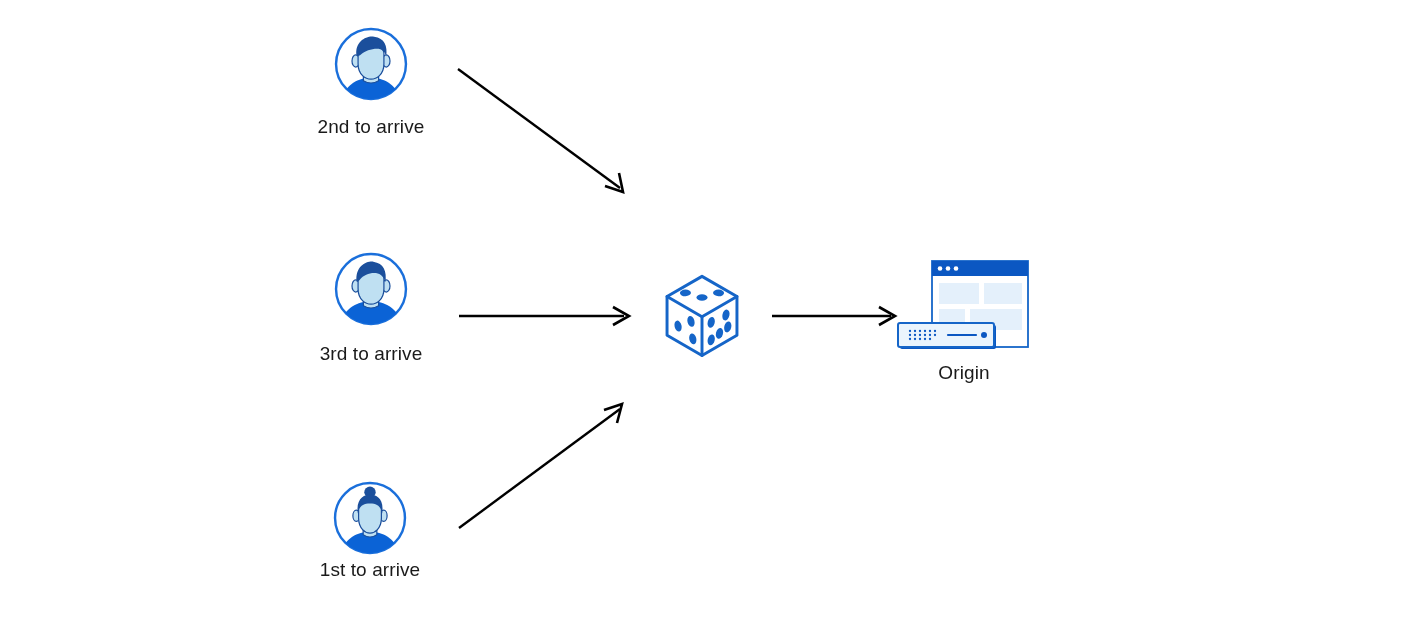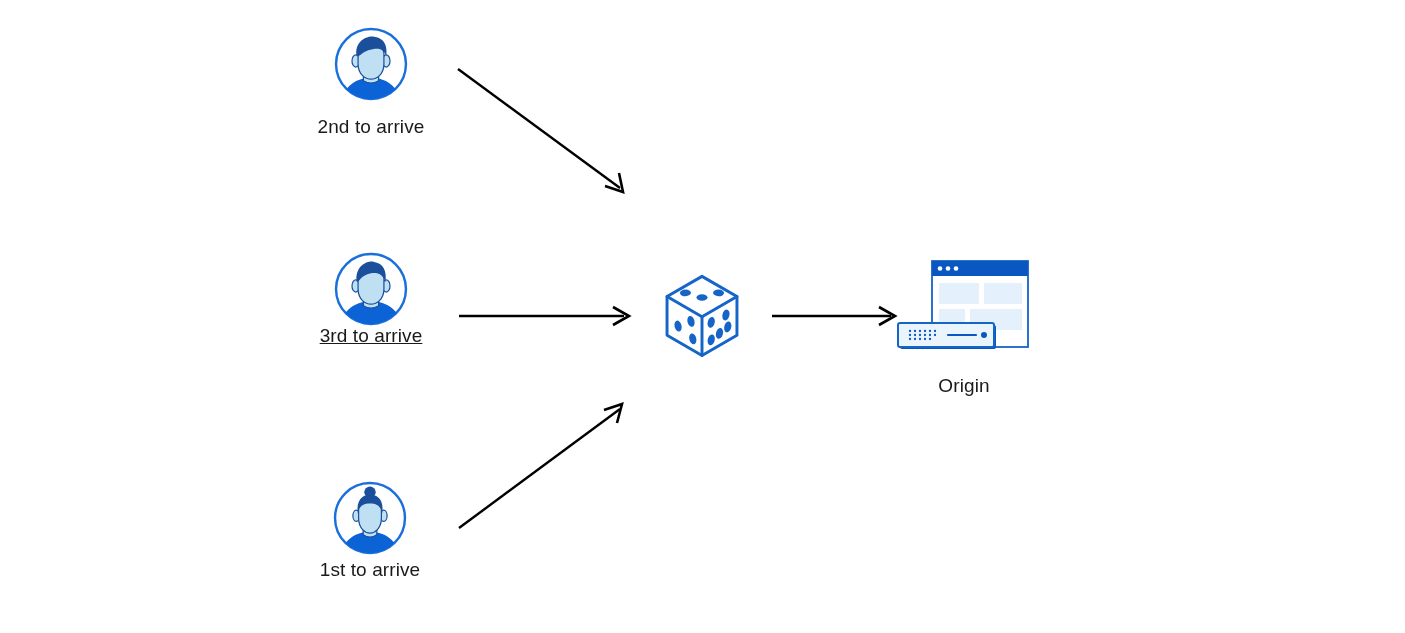--- a/index.html
+++ b/index.html
@@ -119,21 +119,21 @@
       <circle cx="50" cy="50" r="46" fill="#ffffff" stroke="#1a6fdb" stroke-width="3.2"></circle>
       <g clip-path="url(#clip-a2)">
         <path d="M8 102 C12 76, 31 66, 50 66 C69 66, 88 76, 92 102 Z" fill="#0b63d6"></path>
         <path d="M40 56 L40 72 Q50 78 60 72 L60 56 Z" fill="#bfe0f2" stroke="#1b4f9c" stroke-width="1.6"></path>
         <ellipse cx="30" cy="46" rx="5" ry="8" fill="#bfe0f2" stroke="#1b4f9c" stroke-width="1.6"></ellipse>
         <ellipse cx="70" cy="46" rx="5" ry="8" fill="#bfe0f2" stroke="#1b4f9c" stroke-width="1.6"></ellipse>
         <path d="M33 36 C33 22, 67 22, 67 36 L67 50 C67 64, 57 70, 50 70 C43 70, 33 64, 33 50 Z" fill="#bfe0f2" stroke="#1b4f9c" stroke-width="1.6"></path>
         <path d="M31 40 C29 20, 44 13, 53 14 C67 16, 71 27, 69 41 C66 32, 61 29, 54 29 C47 29, 40 32, 35 38 C33 40, 32 41, 31 40 Z" fill="#1b4f9c"></path>
       </g>
     </svg>
-    <div class="node-label" style="left:-82px; top:74px;text-decoration:underline;">3rd to arrive</div>
+    <div class="node-label" style="left:-82px; top:92px;">3rd to arrive</div>
   </div>
 
   <div class="node" style="left:332px; top:480px;">
     <svg class="avatar" viewBox="0 0 100 100" xmlns="http://www.w3.org/2000/svg" style="left:0;top:0;">
       <defs>
         <clipPath id="clip-a3">
             <circle cx="50" cy="50" r="46"></circle>
           </clipPath>
       </defs>
       <circle cx="50" cy="50" r="46" fill="#ffffff" stroke="#1a6fdb" stroke-width="3.2"></circle>
@@ -219,16 +219,16 @@
           <circle cx="16" cy="84" r="1.15"></circle>
             <circle cx="21" cy="84" r="1.15"></circle>
           <circle cx="26" cy="84" r="1.15"></circle>
             <circle cx="31" cy="84" r="1.15"></circle>
           <circle cx="36" cy="84" r="1.15"></circle>
         </g>
         <line x1="54" y1="80" x2="82" y2="80" stroke="#0b57c2" stroke-width="2.2" stroke-linecap="round"></line>
         <circle cx="90" cy="80" r="3" fill="#0b57c2"></circle>
       </g>
     </svg>
-    <div class="node-label" style="left:-50px; top:120px;text-align:center;">Origin</div>
+    <div class="node-label" style="left:-50px; top:107px;text-align:center;">Origin</div>
   </div>
 
 </div>
 
 </body></html>

